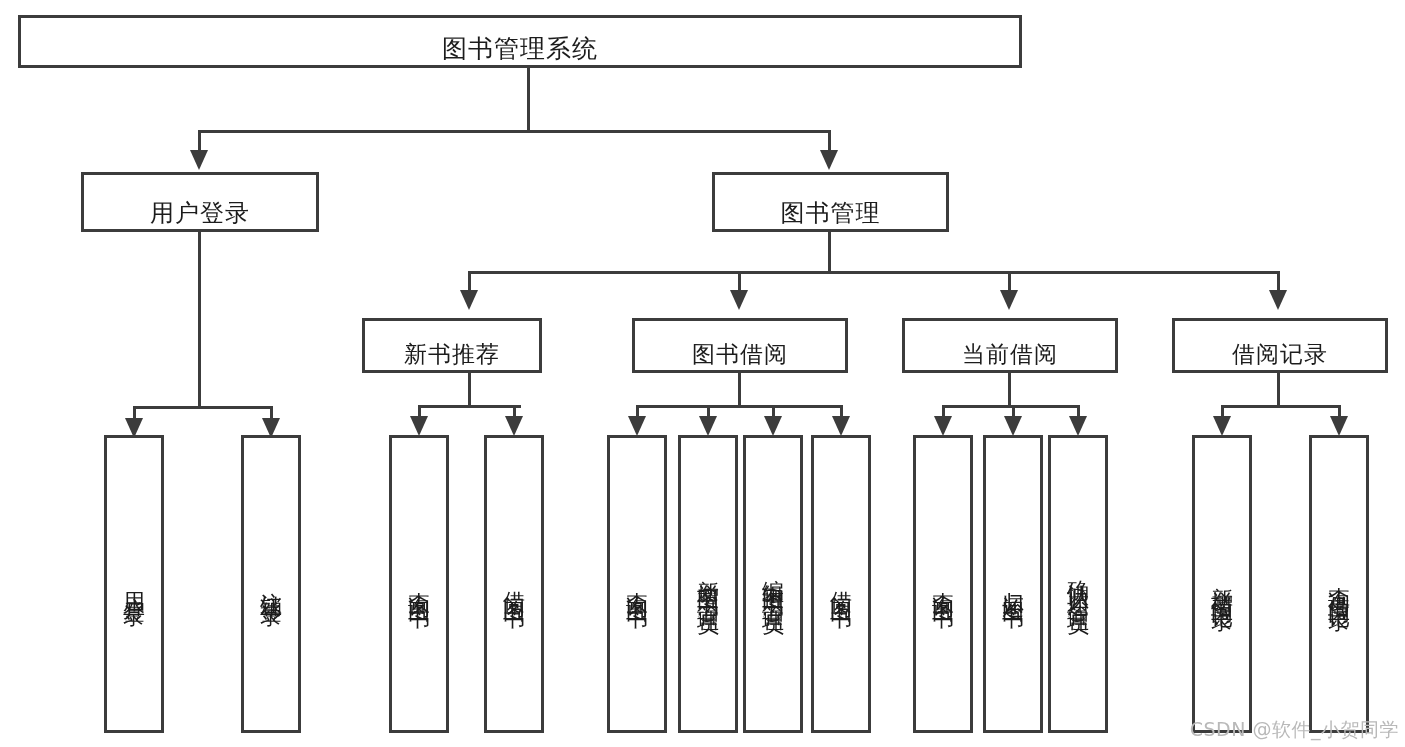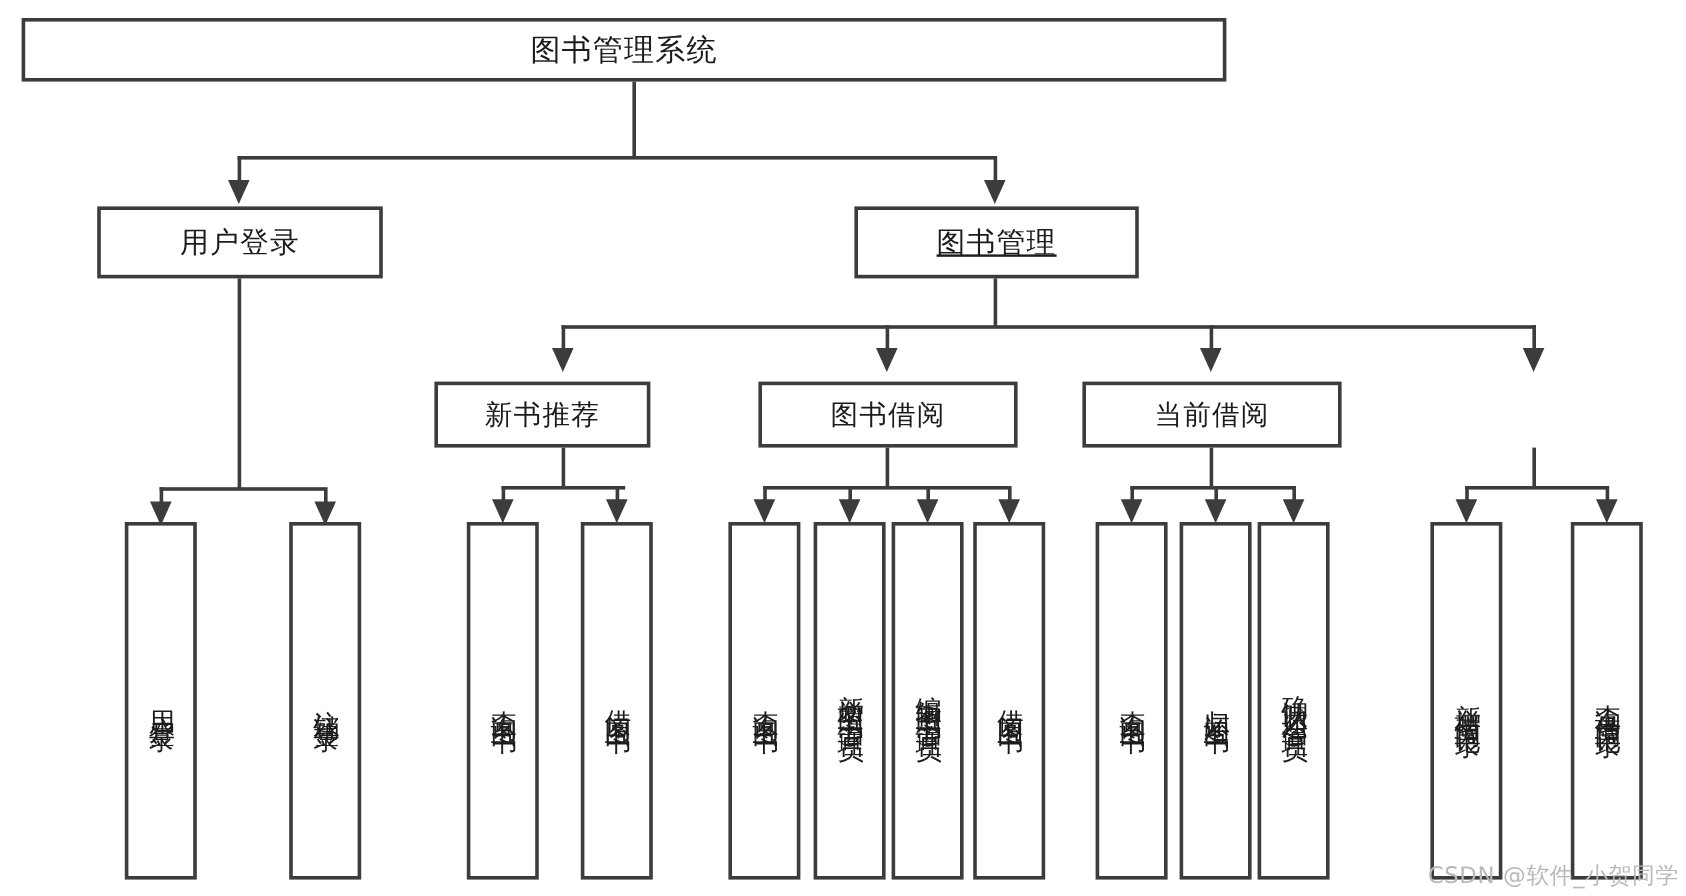--- a/index.html
+++ b/index.html
@@ -23,21 +23,21 @@
     height: 747px;
   }
 
   
   .node {
     position: absolute;
     box-sizing: border-box;
     background: #ffffff;
     border: 3px solid #3c3c3c;
     display: flex;
-    align-items: center;
+    align-items: flex-end;
     justify-content: center;
     color: #1c1c1c;
     letter-spacing: 1px;
   }
 
   .node.root {
     font-size: 25px;
   }
   .node.level2 {
     font-size: 24px;
@@ -107,21 +107,21 @@
 
   <div class="vline" style="left:198px; top:130px; width:3px; height:22px;"></div>
   <div class="arrowhead" style="left:190px; top:150px;"></div>
   <div class="vline" style="left:828px; top:130px; width:3px; height:22px;"></div>
   <div class="arrowhead" style="left:820px; top:150px;"></div>
 
   <div class="node level2" style="left:81px; top:172px; width:238px; height:60px;">
     <span>用户登录</span>
   </div>
 
-  <div class="node level2" style="left:712px; top:172px; width:237px; height:60px;text-decoration:underline;">
+  <div class="node level2" style="left:712px; top:172px; width:237px; height:60px;">
     <span>图书管理</span>
   </div>
 
   <div class="vline" style="left:198px; top:232px; width:3px; height:176px;"></div>
   <div class="hline" style="left:133px; top:406px; width:137px; height:3px;"></div>
   <div class="vline" style="left:133px; top:406px; width:3px; height:16px;"></div>
   <div class="arrowhead" style="left:125px; top:418px;"></div>
   <div class="vline" style="left:270px; top:406px; width:3px; height:16px;"></div>
   <div class="arrowhead" style="left:262px; top:418px;"></div>
 
@@ -141,20 +141,23 @@
   <div class="arrowhead" style="left:1269px; top:290px;"></div>
 
   <div class="node level3" style="left:362px; top:318px; width:180px; height:55px;">
     <span>新书推荐</span>
   </div>
   <div class="node level3" style="left:902px; top:318px; width:216px; height:55px;">
     <span>当前借阅</span>
   </div>
   <div class="node level3" style="left:632px; top:318px; width:216px; height:55px;">
     <span>图书借阅</span>
+  </div>
+  <div class="node level3" style="left:1172px; top:318px; width:216px; height:55px;">
+    <span>借阅记录</span>
   </div>
 
   <div class="vline" style="left:468px; top:373px; width:3px; height:34px;"></div>
   <div class="hline" style="left:418px; top:405px; width:103px; height:3px;"></div>
   <div class="vline" style="left:418px; top:405px; width:3px; height:16px;"></div>
   <div class="arrowhead" style="left:410px; top:416px;"></div>
   <div class="vline" style="left:513px; top:405px; width:3px; height:16px;"></div>
   <div class="arrowhead" style="left:505px; top:416px;"></div>
 
   <div class="vline" style="left:738px; top:373px; width:3px; height:34px;"></div>

